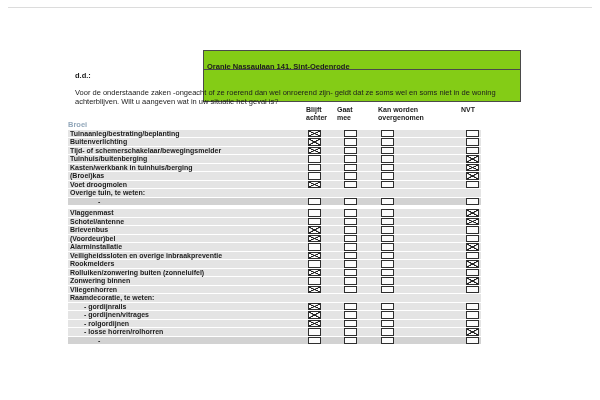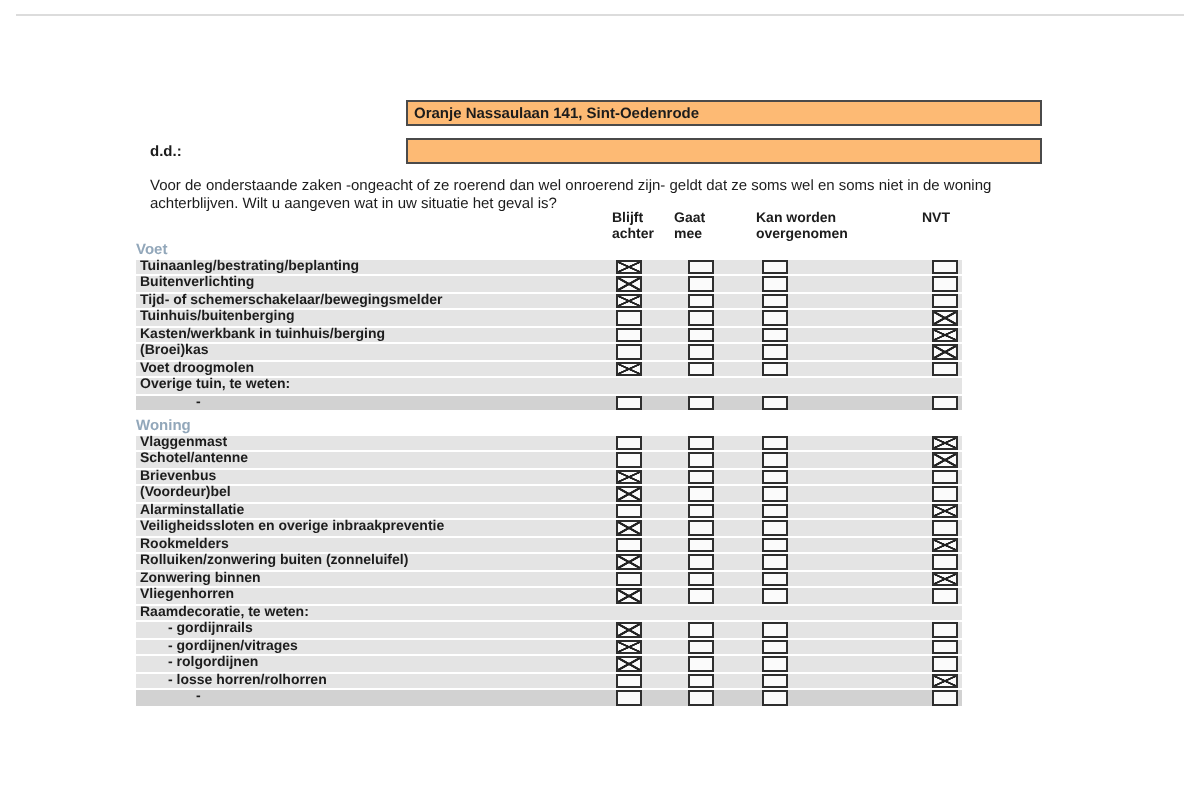--- a/index.html
+++ b/index.html
@@ -1,21 +1,21 @@
 <!DOCTYPE html>
 <html><head>
 <meta charset="utf-8">
 <style>
   html,body{margin:0;padding:0;background:#ffffff;}
   body{width:600px;height:400px;font-family:"Liberation Sans",sans-serif;}
   .doc{position:relative;width:600px;height:400px;background:#ffffff;overflow:hidden;}
   .top-rule{position:absolute;left:8px;top:7px;width:584px;height:1px;background:#dcdcdc;}
   .lbl{position:absolute;font-size:7.5px;font-weight:700;color:#1c1c1c;line-height:1.3;}
-  .field{position:absolute;width:310px;height:11px;border:1px solid #4a4a4a;background:#fdba74;
-         font-size:7.5px;font-weight:700;color:#1c1c1c;line-height:11px;padding:0 3px;overflow:hidden;white-space:nowrap;}
+  .field{position:absolute;width:310px;height:11px;border:1px solid #4a4a4a;background:#84cc16;
+         font-size:7.5px;font-weight:700;color:#1c1c1c;line-height:11px;padding:10px 3px;overflow:hidden;white-space:nowrap;}
   .intro{position:absolute;left:75px;top:88px;width:458px;font-size:7.5px;font-weight:400;color:#1c1c1c;line-height:1.25;}
   .colheads{position:absolute;left:68px;top:106px;width:413px;height:16px;}
   .colhead{position:absolute;top:0;font-size:7px;font-weight:700;color:#1c1c1c;line-height:1.2;}
   .ch0{left:238px;width:30px;}
   .ch1{left:269px;width:26px;}
   .ch2{left:310px;width:64px;}
   .ch3{left:393px;width:30px;}
   .sections{position:absolute;left:68px;top:121px;width:413px;}
   .section + .section{margin-top:4px;}
   .section-title{font-size:7.5px;font-weight:700;color:#92a7ba;height:8.5px;line-height:8.5px;}
@@ -44,21 +44,21 @@
 
   <div class="colheads">
     <div class="colhead ch0">Blijft achter</div>
     <div class="colhead ch1">Gaat mee</div>
     <div class="colhead ch2">Kan worden overgenomen</div>
     <div class="colhead ch3">NVT</div>
   </div>
 
   <div class="sections">
       <div class="section">
-        <div class="section-title">Voet</div>
+        <div class="section-title">Broei</div>
         <div class="row">
           <span class="row-label">Tuinaanleg/bestrating/beplanting</span>
           <span class="cb checked" style="left: 240px;"></span>
           <span class="cb" style="left: 276px;"></span>
           <span class="cb" style="left: 313px;"></span>
           <span class="cb" style="left: 398px;"></span>
         </div>
         <div class="row">
           <span class="row-label">Buitenverlichting</span>
           <span class="cb checked" style="left: 240px;"></span>
@@ -106,21 +106,20 @@
         </div>
         <div class="row filler">
           <span class="row-label ind2">-</span>
           <span class="cb" style="left: 240px;"></span>
           <span class="cb" style="left: 276px;"></span>
           <span class="cb" style="left: 313px;"></span>
           <span class="cb" style="left: 398px;"></span>
         </div>
       </div>
       <div class="section">
-        <div class="section-title">Woning</div>
         <div class="row">
           <span class="row-label">Vlaggenmast</span>
           <span class="cb" style="left: 240px;"></span>
           <span class="cb" style="left: 276px;"></span>
           <span class="cb" style="left: 313px;"></span>
           <span class="cb checked" style="left: 398px;"></span>
         </div>
         <div class="row">
           <span class="row-label">Schotel/antenne</span>
           <span class="cb" style="left: 240px;"></span>

